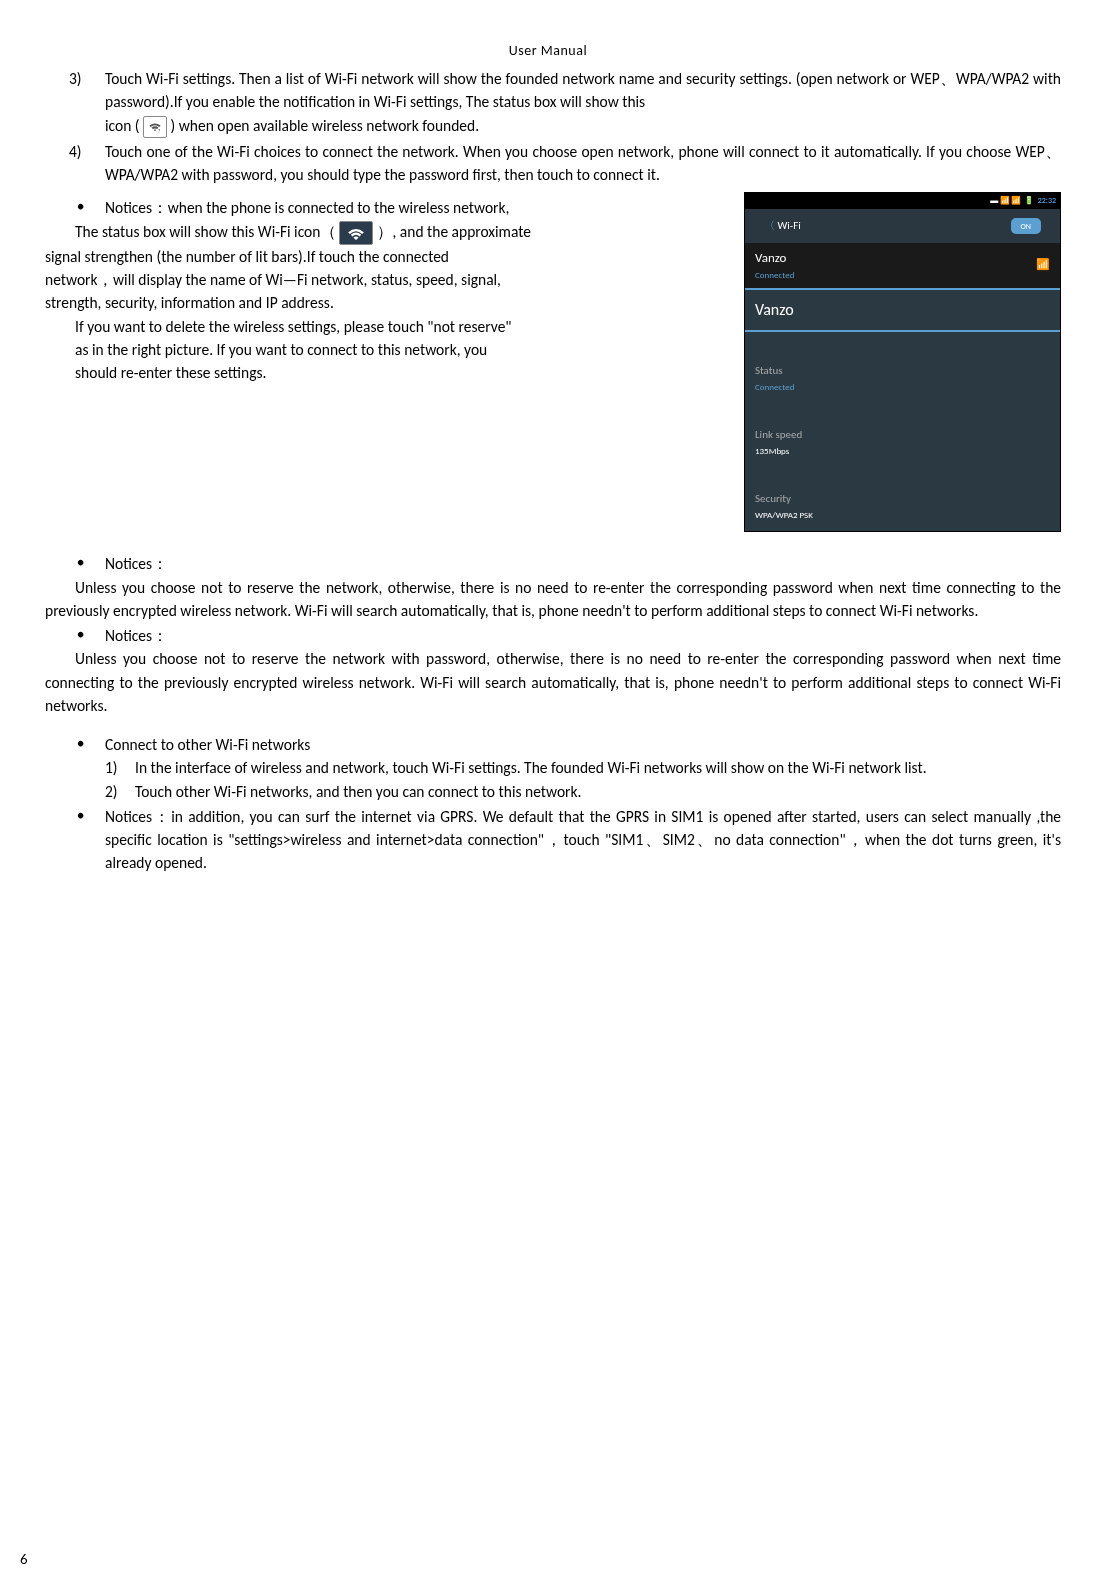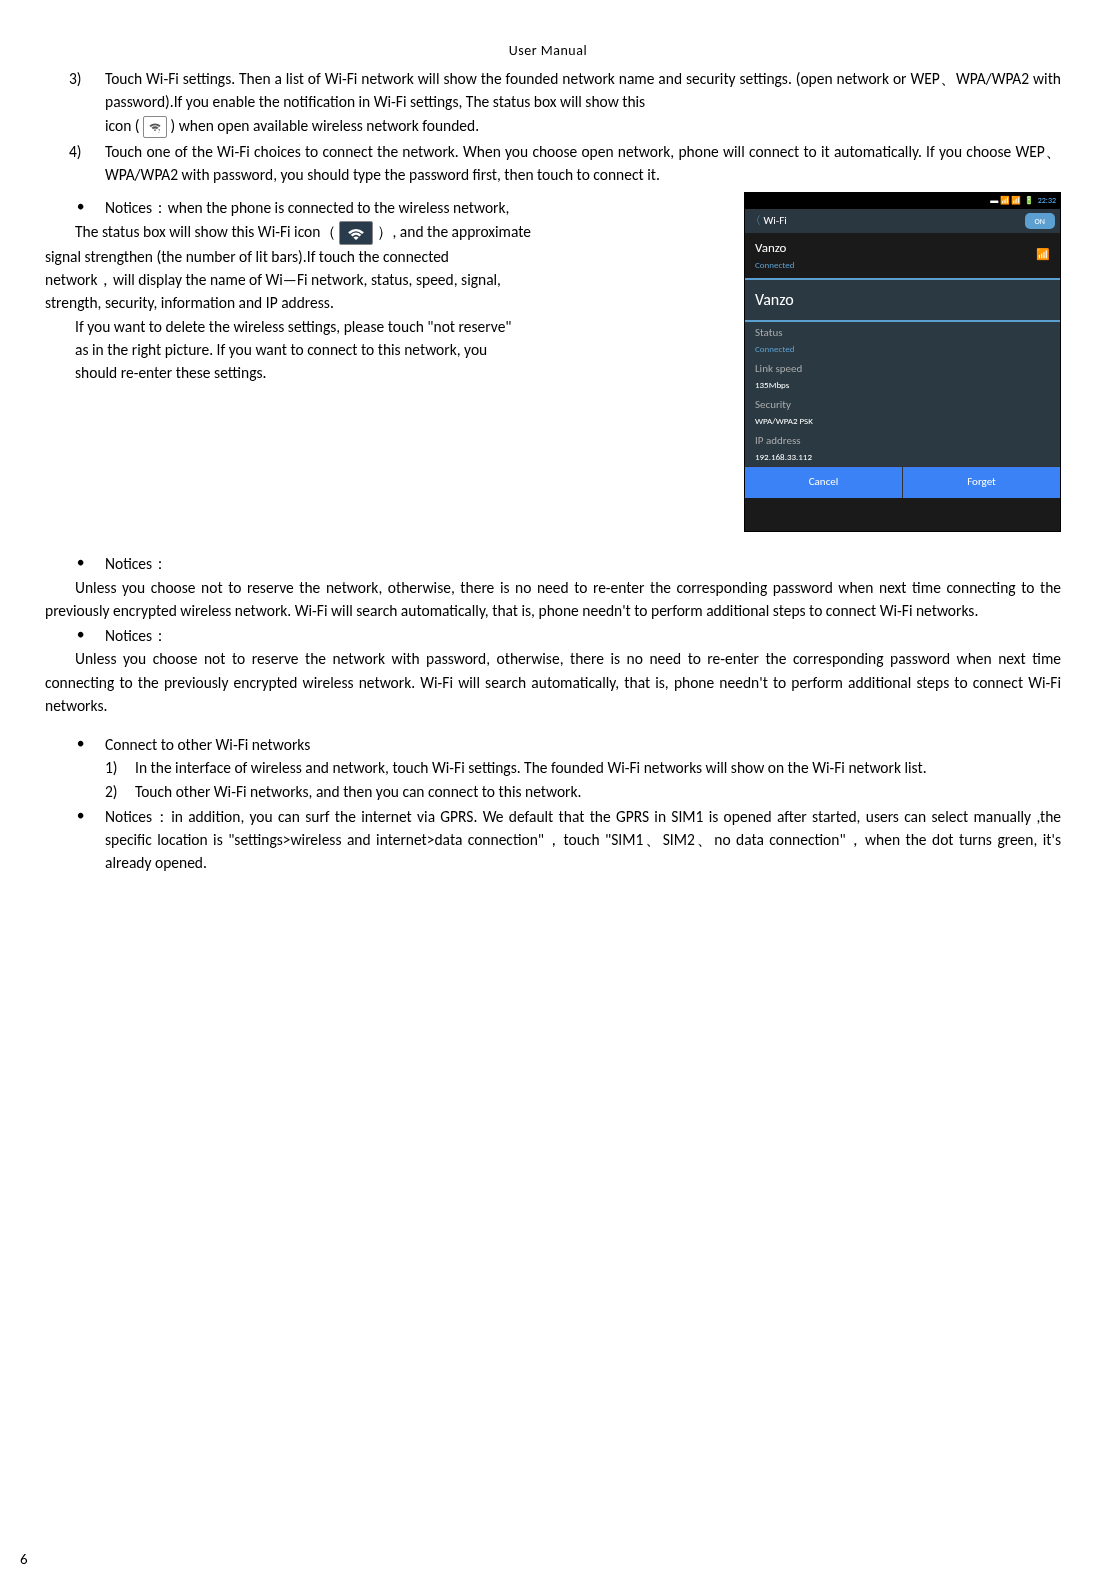--- a/index.html
+++ b/index.html
@@ -109,26 +109,26 @@
       text-align: right;
       font-size: 8px;
       padding: 1px 4px;
       color: #fff;
       display: flex;
       justify-content: flex-end;
       gap: 3px;
     }
     .time22 { color: #5bb5ff; }
     .ss-header {
-      height: 24px;
+      height: 34px;
       background: #2a3740;
       display: flex;
       align-items: center;
       justify-content: space-between;
-      padding: 0 5px;
+      padding: 0 19px;
     }
     .ss-on {
       background: #5ba0d0;
       color: #fff;
       font-size: 8px;
       padding: 2px 10px;
       border-radius: 5px;
     }
     .ss-connected-row {
       padding: 5px 10px;
@@ -143,20 +143,21 @@
     .ss-popup-title {
       background: #2a3942;
       padding: 8px 10px;
       color: #fff;
       font-size: 16px;
       border-top: 2px solid #5ba0d0;
       border-bottom: 2px solid #5ba0d0;
     }
     .ss-row {
       padding: 3px 10px;
+      margin-top: 28px;
     }
     .ss-row-label { color: #aaa; font-size: 11px; }
     .ss-row-val { color: #fff; font-size: 9px; }
     .ss-buttons {
       display: flex;
       background: #000;
     }
     .ss-btn {
       flex: 1;
       text-align: center;

